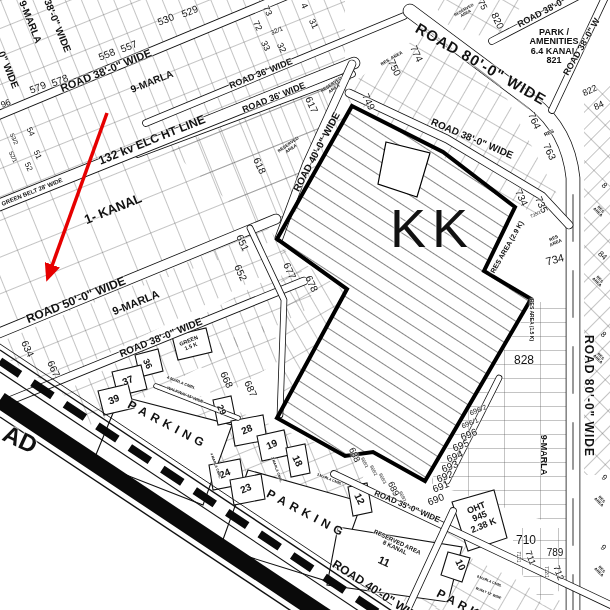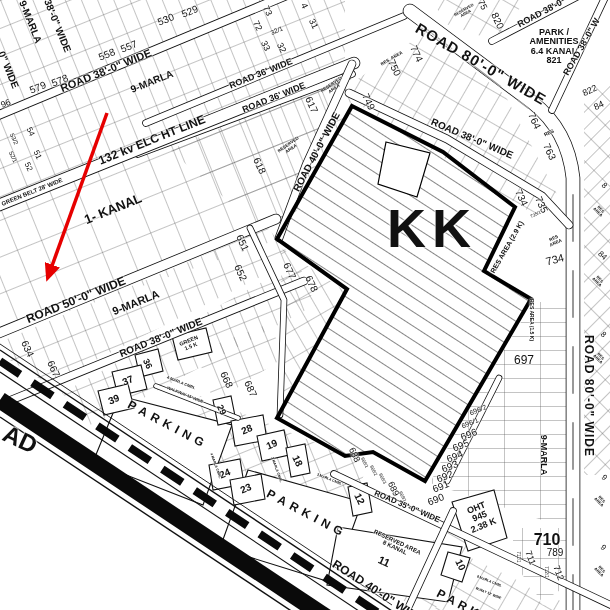--- a/index.html
+++ b/index.html
@@ -219,23 +219,23 @@
       <div class="lbl" style="left: 534px; top: 121px; font-size: 10px; font-weight: 400; transform: translate(-50%, -50%) rotate(65deg);">764</div>
       <div class="lbl" style="left: 549px; top: 133px; font-size: 5px; font-weight: 700; transform: translate(-50%, -50%) rotate(-25deg);">RES</div>
       <div class="lbl" style="left: 549px; top: 152px; font-size: 10px; font-weight: 400; transform: translate(-50%, -50%) rotate(65deg);">763</div>
       <div class="lbl" style="left: 521px; top: 198px; font-size: 10px; font-weight: 400; transform: translate(-50%, -50%) rotate(65deg);">734</div>
       <div class="lbl" style="left: 541px; top: 205px; font-size: 10px; font-weight: 400; transform: translate(-50%, -50%) rotate(65deg);">735</div>
       <div class="lbl" style="left: 536px; top: 215px; font-size: 4.5px; font-weight: 400; transform: translate(-50%, -50%) rotate(-25deg);">735/1</div>
       <div class="lbl" style="left: 507px; top: 247px; font-size: 7px; font-weight: 700; transform: translate(-50%, -50%) rotate(-60deg);">RES AREA (2.9 K)</div>
       <div class="lbl" style="left: 555px; top: 241px; font-size: 4.5px; font-weight: 700; transform: translate(-50%, -50%) rotate(-25deg);">RES
 AREA</div>
       <div class="lbl" style="left: 555px; top: 260px; font-size: 11px; font-weight: 400; transform: translate(-50%, -50%) rotate(-15deg);">734</div>
-      <div class="lbl" style="left: 432px; top: 228px; font-size: 54px; font-weight: 700; letter-spacing: 6px; transform: translate(-50%, -50%) rotate(0deg);">KK</div>
+      <div class="lbl" style="left: 432px; top: 228px; font-size: 54px; font-weight: 400; letter-spacing: 6px; transform: translate(-50%, -50%) rotate(0deg);">KK</div>
       <div class="lbl" style="left: 531px; top: 320px; font-size: 5px; font-weight: 700; transform: translate(-50%, -50%) rotate(90deg);">RES AREA (1.5 K)</div>
-      <div class="lbl" style="left: 524px; top: 360px; font-size: 12px; font-weight: 400; transform: translate(-50%, -50%) rotate(0deg);">697</div>
+      <div class="lbl" style="left: 524px; top: 360px; font-size: 12px; font-weight: 400; transform: translate(-50%, -50%) rotate(0deg);">828</div>
       <div class="lbl" style="left: 589px; top: 396px; font-size: 12px; font-weight: 700; letter-spacing: 1px; transform: translate(-50%, -50%) rotate(90deg);">ROAD 80'-0" WIDE</div>
       <div class="lbl" style="left: 543px; top: 455px; font-size: 9px; font-weight: 700; transform: translate(-50%, -50%) rotate(90deg);">9-MARLA</div>
       <div class="lbl" style="left: 604px; top: 186px; font-size: 8px; font-weight: 400; transform: translate(-50%, -50%) rotate(45deg);">8</div>
       <div class="lbl" style="left: 599px; top: 211px; font-size: 4px; font-weight: 700; transform: translate(-50%, -50%) rotate(45deg);">RES
 AREA</div>
       <div class="lbl" style="left: 602px; top: 256px; font-size: 8px; font-weight: 400; transform: translate(-50%, -50%) rotate(45deg);">84</div>
       <div class="lbl" style="left: 598px; top: 281px; font-size: 4px; font-weight: 700; transform: translate(-50%, -50%) rotate(45deg);">RES
 AREA</div>
       <div class="lbl" style="left: 603px; top: 335px; font-size: 8px; font-weight: 400; transform: translate(-50%, -50%) rotate(45deg);">8</div>
       <div class="lbl" style="left: 599px; top: 358px; font-size: 4px; font-weight: 700; transform: translate(-50%, -50%) rotate(45deg);">RES
@@ -289,21 +289,21 @@
       <div class="lbl" style="left: 436px; top: 500px; font-size: 10px; font-weight: 400; transform: translate(-50%, -50%) rotate(-22deg);">690</div>
       <div class="lbl" style="left: 480px; top: 517px; font-size: 9px; font-weight: 700; transform: translate(-50%, -50%) rotate(-22deg);">OHT
 945
 2.38 K</div>
       <div class="lbl" style="left: 396px; top: 545px; font-size: 6px; font-weight: 700; transform: translate(-50%, -50%) rotate(25deg);">RESERVED AREA
 8 KANAL</div>
       <div class="lbl" style="left: 384px; top: 562px; font-size: 11px; font-weight: 700; transform: translate(-50%, -50%) rotate(25deg);">11</div>
       <div class="lbl" style="left: 460px; top: 565px; font-size: 10px; font-weight: 700; transform: translate(-50%, -50%) rotate(65deg);">10</div>
       <div class="lbl" style="left: 489px; top: 582px; font-size: 3.5px; font-weight: 700; transform: translate(-50%, -50%) rotate(22deg);">8 MARLA CMRL</div>
       <div class="lbl" style="left: 488px; top: 594px; font-size: 3.5px; font-weight: 700; transform: translate(-50%, -50%) rotate(22deg);">W.WAY 12' WIDE</div>
-      <div class="lbl" style="left: 547px; top: 540px; font-size: 16px; font-weight: 700; transform: translate(-50%, -50%) rotate(0deg);">710</div>
+      <div class="lbl" style="left: 526px; top: 540px; font-size: 12px; font-weight: 400; transform: translate(-50%, -50%) rotate(0deg);">710</div>
       <div class="lbl" style="left: 518px; top: 557px; font-size: 4.5px; font-weight: 400; transform: translate(-50%, -50%) rotate(90deg);">711/1</div>
       <div class="lbl" style="left: 530px; top: 558px; font-size: 9px; font-weight: 400; transform: translate(-50%, -50%) rotate(70deg);">711</div>
       <div class="lbl" style="left: 555px; top: 553px; font-size: 10px; font-weight: 400; transform: translate(-50%, -50%) rotate(0deg);">789</div>
       <div class="lbl" style="left: 546px; top: 572px; font-size: 4.5px; font-weight: 400; transform: translate(-50%, -50%) rotate(90deg);">712/1</div>
       <div class="lbl" style="left: 558px; top: 573px; font-size: 9px; font-weight: 400; transform: translate(-50%, -50%) rotate(70deg);">712</div>
       <div class="lbl" style="left: 474px; top: 612px; font-size: 12px; font-weight: 700; letter-spacing: 4px; transform: translate(-50%, -50%) rotate(28deg);">PARKING</div>
     </div>
 </div>
 
 </body></html>

